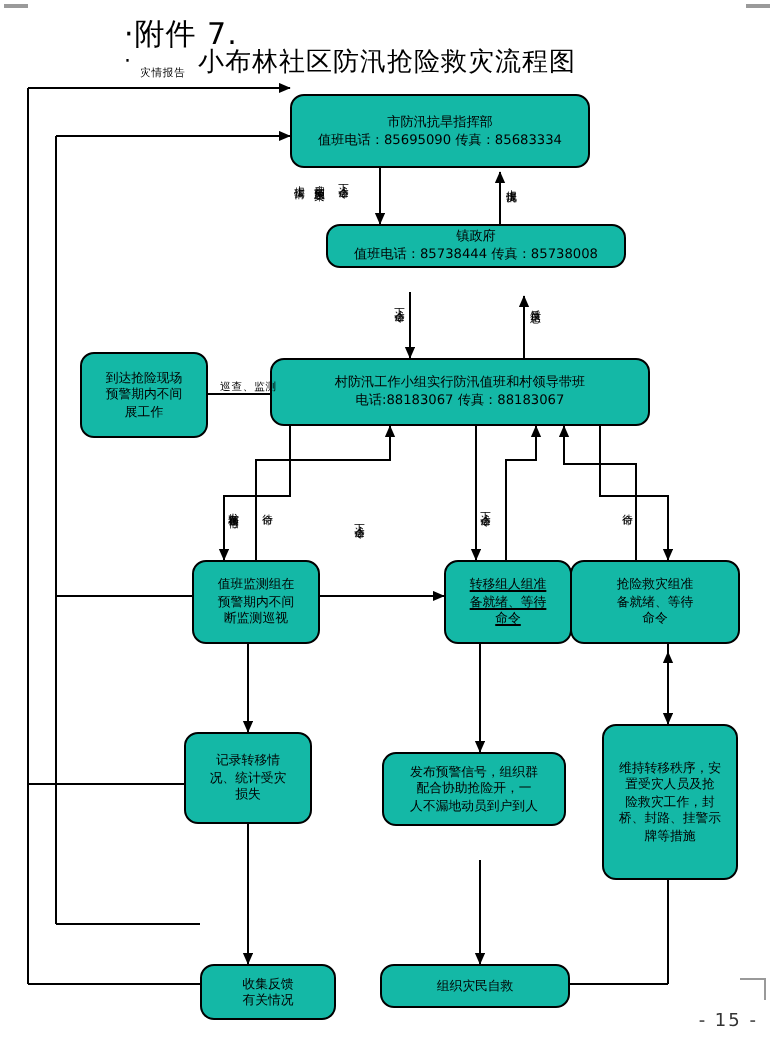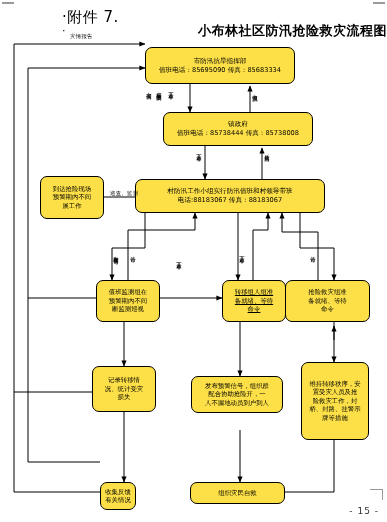--- a/index.html
+++ b/index.html
@@ -1,32 +1,32 @@
 <!DOCTYPE html>
 <html><head>
 <meta charset="utf-8">
 <style>
   html,body{margin:0;padding:0;background:#fff;}
   body{width:387px;height:522px;position:relative;
        font-family:"DejaVu Sans","Liberation Sans",sans-serif;color:#000;overflow:hidden;}
   #canvas{position:absolute;left:0;top:0;width:387px;height:522px;}
   .attach{position:absolute;left:62px;top:8px;font-size:15px;letter-spacing:.5px;}
   .dot{position:absolute;left:62px;top:24px;font-size:11px;}
-  .title{position:absolute;left:0;top:22px;width:387px;text-align:right;
-         font-size:13px;font-weight:700;letter-spacing:.5px;}
+  .title{position:absolute;left:0;top:22px;width:387px;text-align:center;
+         font-size:13px;font-weight:400;letter-spacing:.5px;}
   .pageno{position:absolute;right:8px;bottom:6px;font-size:9px;color:#333;letter-spacing:1px;}
   .corner{position:absolute;right:4px;bottom:22px;width:12px;height:10px;
           border-top:1px solid #999;border-right:1px solid #999;}
   .corner-tl{position:absolute;left:2px;top:2px;width:12px;height:8px;
           border-top:2px solid #9a9a9a;}
   .corner-tr{position:absolute;right:2px;top:2px;width:12px;height:8px;
           border-top:2px solid #9a9a9a;}
 
   .box{position:absolute;box-sizing:border-box;border:1px solid #000;border-radius:7px;
-       background:#fde047;display:flex;align-items:center;justify-content:center;
+       background:#14b8a6;display:flex;align-items:center;justify-content:center;
        text-align:center;line-height:1.32;font-size:6.4px;padding:2px 3px;}
   .box.wide{font-size:6.6px;}
   .box .inner{width:100%;}
   .box .l1{display:block;}
   .box .l2{display:block;}
 
   
   .vlabel{position:absolute;font-size:5.3px;white-space:nowrap;
           writing-mode:vertical-rl;text-orientation:upright;letter-spacing:.5px;
           line-height:1;color:#000;}
@@ -99,21 +99,21 @@
     </g>
   </svg>
 
   <div class="box wide" style="left:145px;top:47px;width:150px;height:37px;">
     <div class="inner">
       <span class="l1">市防汛抗旱指挥部</span>
       <span class="l2">值班电话：85695090 传真：85683334</span>
     </div>
   </div>
 
-  <div class="box wide" style="left:163px;top:112px;width:150px;height:34px;">
+  <div class="box wide" style="left:163px;top:112px;width:150px;height:22px;">
     <div class="inner">
       <span class="l1">镇政府</span>
       <span class="l2">值班电话：85738444   传真：85738008</span>
     </div>
   </div>
 
   <div class="box wide" style="left:135px;top:179px;width:190px;height:34px;">
     <div class="inner">
       <span class="l1">村防汛工作小组实行防汛值班和村领导带班</span>
       <span class="l2">电话:88183067    传真：88183067</span>
@@ -171,21 +171,21 @@
   <div class="box" style="left:301px;top:362px;width:68px;height:78px;">
     <div class="inner">
       <span class="l1">维持转移秩序，安</span>
       <span class="l2">置受灾人员及抢</span>
       <span class="l2">险救灾工作，封</span>
       <span class="l2">桥、封路、挂警示</span>
       <span class="l2">牌等措施</span>
     </div>
   </div>
 
-  <div class="box" style="left:100px;top:482px;width:36px;height:28px;">
+  <div class="box" style="left:100px;top:482px;width:68px;height:28px;">
     <div class="inner">
       <span class="l1">收集反馈</span>
       <span class="l2">有关情况</span>
     </div>
   </div>
 
   <div class="box" style="left:190px;top:482px;width:95px;height:22px;">
     <div class="inner">
       <span class="l1">组织灾民自救</span>
     </div>

